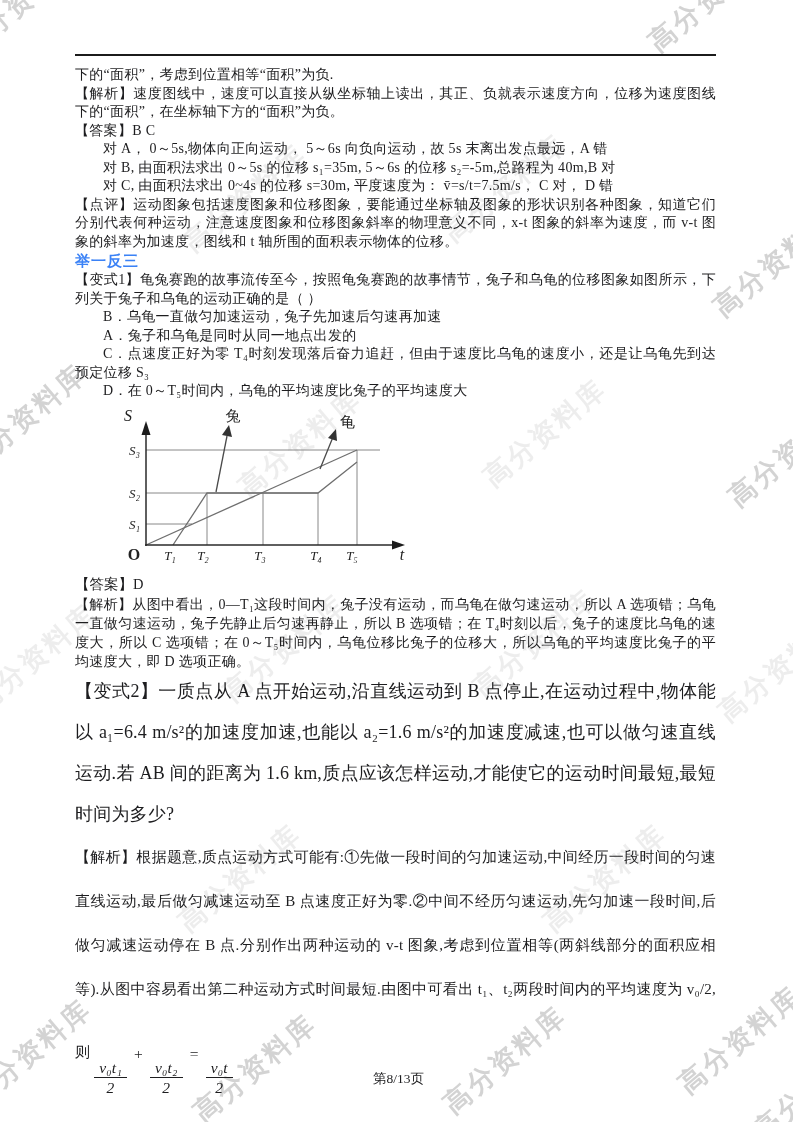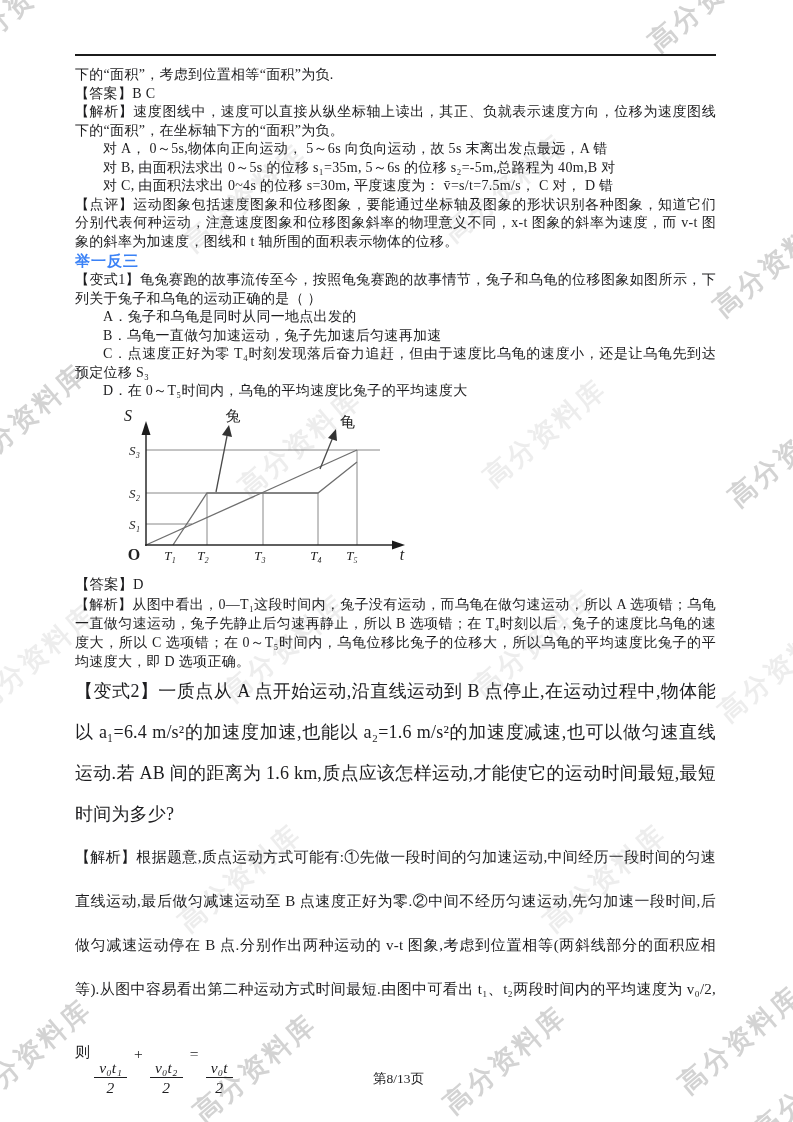--- a/index.html
+++ b/index.html
@@ -64,32 +64,32 @@
   <span class="wm" style="left:180px;top:1050px">高分资料库</span>
   <span class="wm" style="left:430px;top:1042px">高分资料库</span>
   <span class="wm" style="left:665px;top:1022px">高分资料库</span>
   <span class="wm" style="left:740px;top:1068px">高分资料库</span>
 
   <div class="rule"></div>
 
   <div class="content">
 
     <p class="b1">下的“面积”，考虑到位置相等“面积”为负.</p>
+    <p class="b1">【解析】速度图线中，速度可以直接从纵坐标轴上读出，其正、负就表示速度方向，位移为速度图线下的“面积”，在坐标轴下方的“面积”为负。</p>
     <p class="b1">【答案】B C</p>
-    <p class="b1">【解析】速度图线中，速度可以直接从纵坐标轴上读出，其正、负就表示速度方向，位移为速度图线下的“面积”，在坐标轴下方的“面积”为负。</p>
     <p class="b1 indent">对 A，  0～5s,物体向正向运动， 5～6s 向负向运动，故 5s 末离出发点最远，A 错</p>
     <p class="b1 indent">对 B, 由面积法求出 0～5s 的位移 s₁=35m,  5～6s 的位移 s₂=-5m,总路程为 40m,B 对</p>
     <p class="b1 indent">对 C, 由面积法求出 0~4s 的位移 s=30m, 平度速度为： v̄=s/t=7.5m/s， C 对， D 错</p>
     <p class="b1">【点评】运动图象包括速度图象和位移图象，要能通过坐标轴及图象的形状识别各种图象，知道它们分别代表何种运动，注意速度图象和位移图象斜率的物理意义不同，x-t 图象的斜率为速度，而 v-t 图象的斜率为加速度，图线和 t 轴所围的面积表示物体的位移。</p>
 
     <p class="heading">举一反三</p>
 
     <p class="b1">【变式1】龟兔赛跑的故事流传至今，按照龟兔赛跑的故事情节，兔子和乌龟的位移图象如图所示，下列关于兔子和乌龟的运动正确的是（    ）</p>
+    <p class="b1 indent">B．乌龟一直做匀加速运动，兔子先加速后匀速再加速</p>
     <p class="b1 indent">A．兔子和乌龟是同时从同一地点出发的</p>
-    <p class="b1 indent">B．乌龟一直做匀加速运动，兔子先加速后匀速再加速</p>
     <p class="b1 indent">C．点速度正好为零 T₄时刻发现落后奋力追赶，但由于速度比乌龟的速度小，还是让乌龟先到达预定位移 S₃</p>
     <p class="b1 indent">D．在 0～T₅时间内，乌龟的平均速度比兔子的平均速度大</p>
 
     <div class="fig">
       <svg width="320" height="166" viewBox="0 0 320 166">
 
         <line x1="46" y1="43" x2="280" y2="43" stroke="#888" stroke-width="1"></line>
         <line x1="46" y1="86" x2="218" y2="86" stroke="#888" stroke-width="1"></line>
         <line x1="46" y1="117" x2="92" y2="117" stroke="#888" stroke-width="1"></line>
         <line x1="107" y1="86" x2="107" y2="138" stroke="#888" stroke-width="1"></line>

